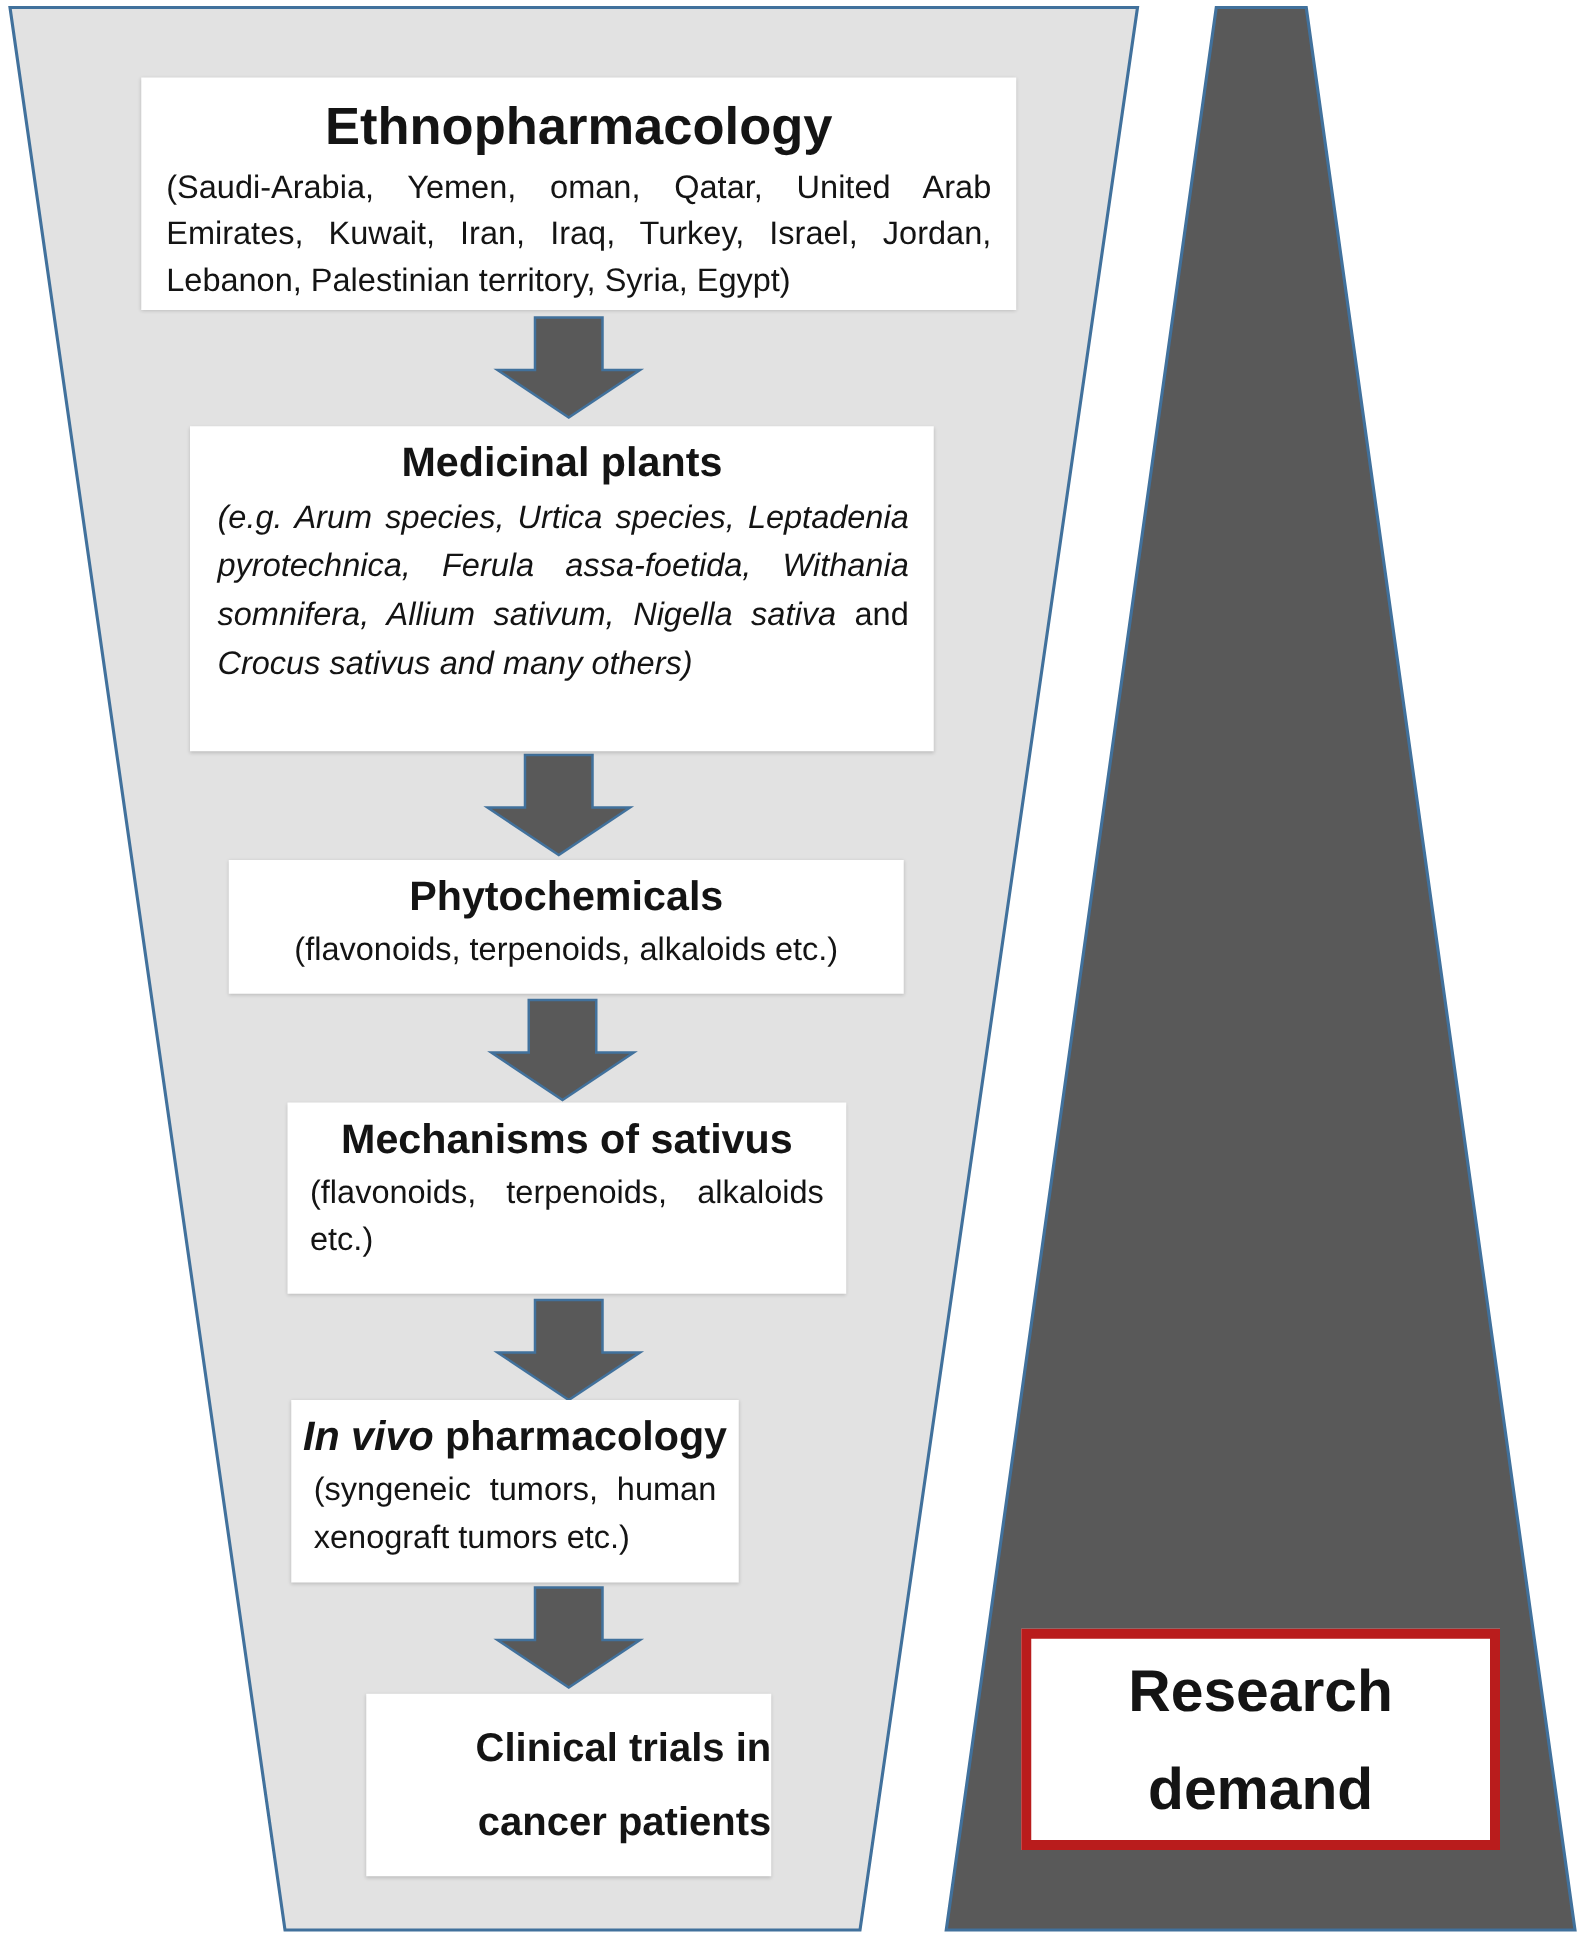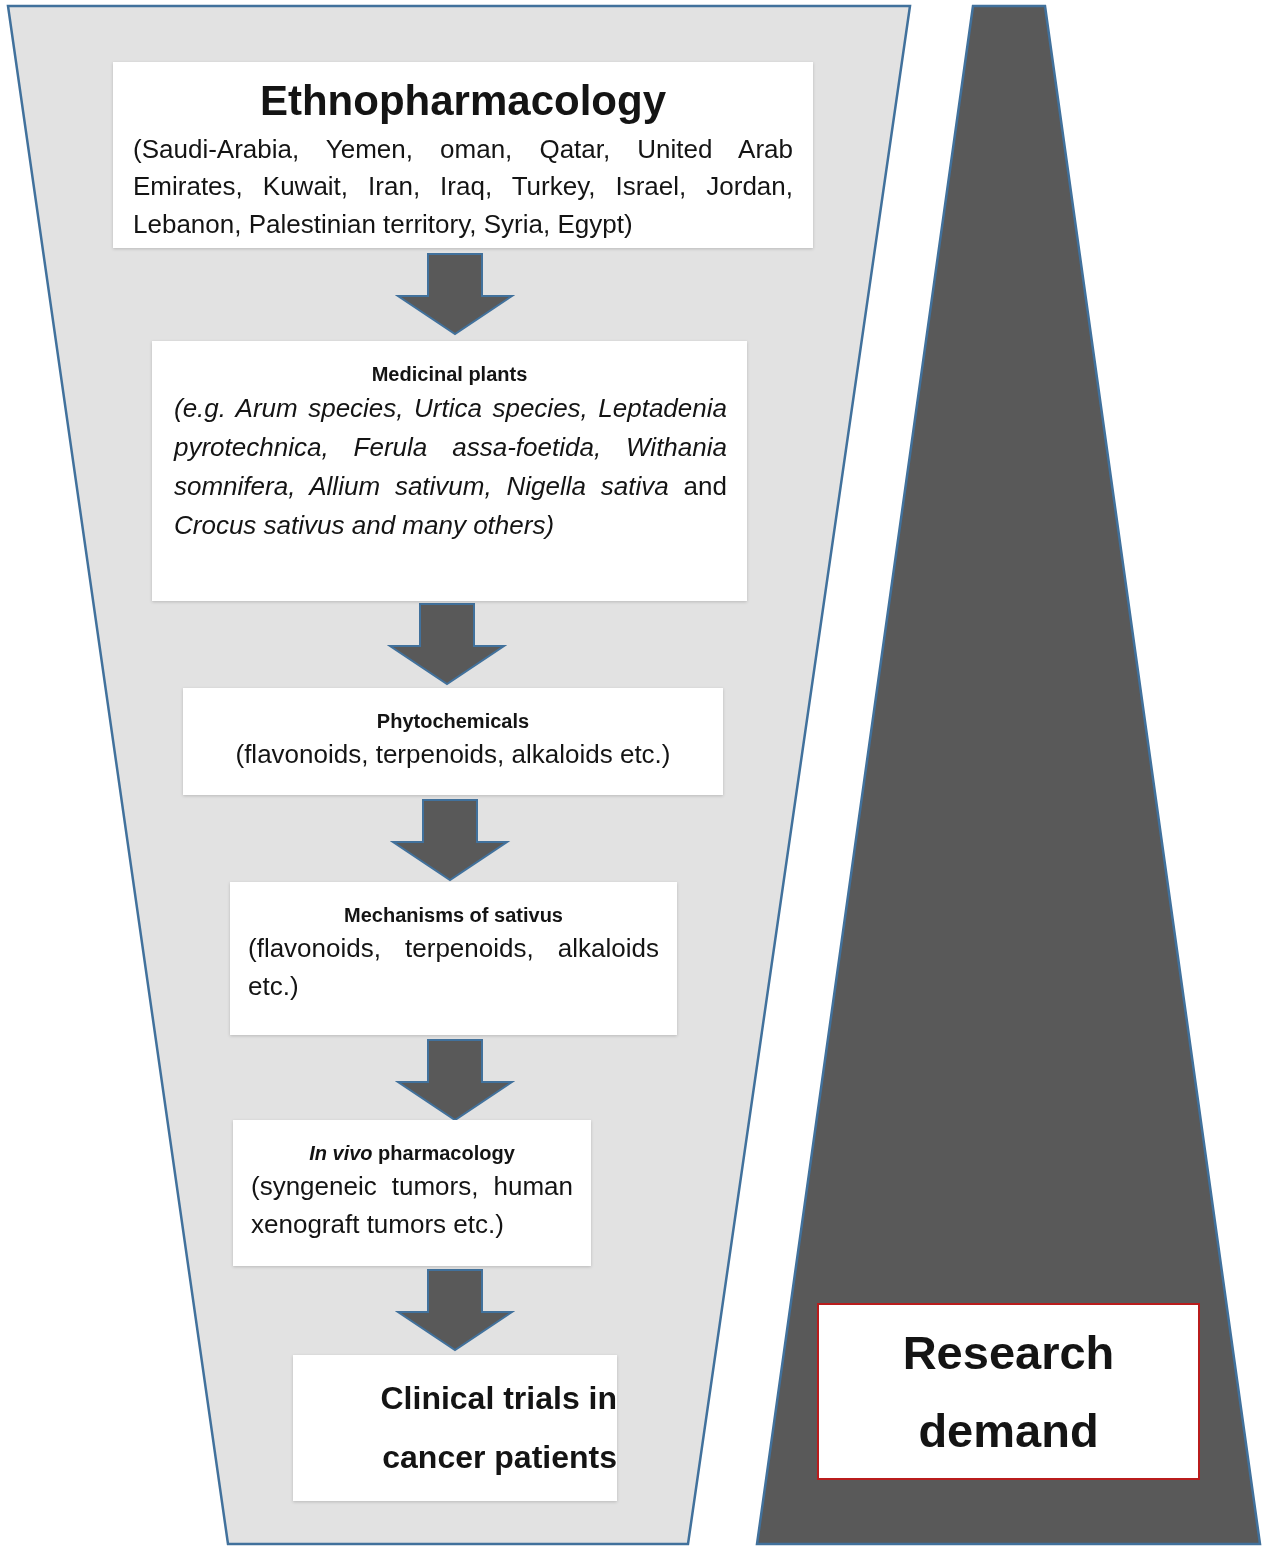--- a/index.html
+++ b/index.html
@@ -43,23 +43,23 @@
   }
   .step {
     position: absolute;
     background: var(--box_fill);
     box-shadow: 0 1px 3px rgba(0,0,0,0.18);
     overflow: hidden;
   }
   .step-title {
     text-align: center;
     font-weight: bold;
-    font-size: 20px;
+    font-size: 33px;
     line-height: 1.3;
-    padding-top: 20px;
+    padding-top: 8px;
   }
   .step--ethno .step-title { font-size: 42px; padding-top: 12px; }
   .step-body {
     font-size: 26px;
     line-height: 1.45;
     padding: 2px 20px 6px 20px;
   }
   .step-body.just {
     text-align: justify;
     text-align-last: left;
@@ -70,21 +70,21 @@
   .step--invivo .step-body { padding: 2px 18px 6px 18px; }
   .step--clinical .step-title {
     font-size: 32px;
     line-height: 1.85;
     padding-top: 14px;
     text-align: right;
   }
   .rd-box {
     position: absolute;
     background: var(--box_fill);
-    border: 2px solid #b91c1c;
+    border: 8px solid #b91c1c;
     display: flex;
     align-items: center;
     justify-content: flex-start;
   }
   .rd-label {
     font-weight: bold;
     font-size: 47px;
     line-height: 1.65;
     text-align: center;
   }

